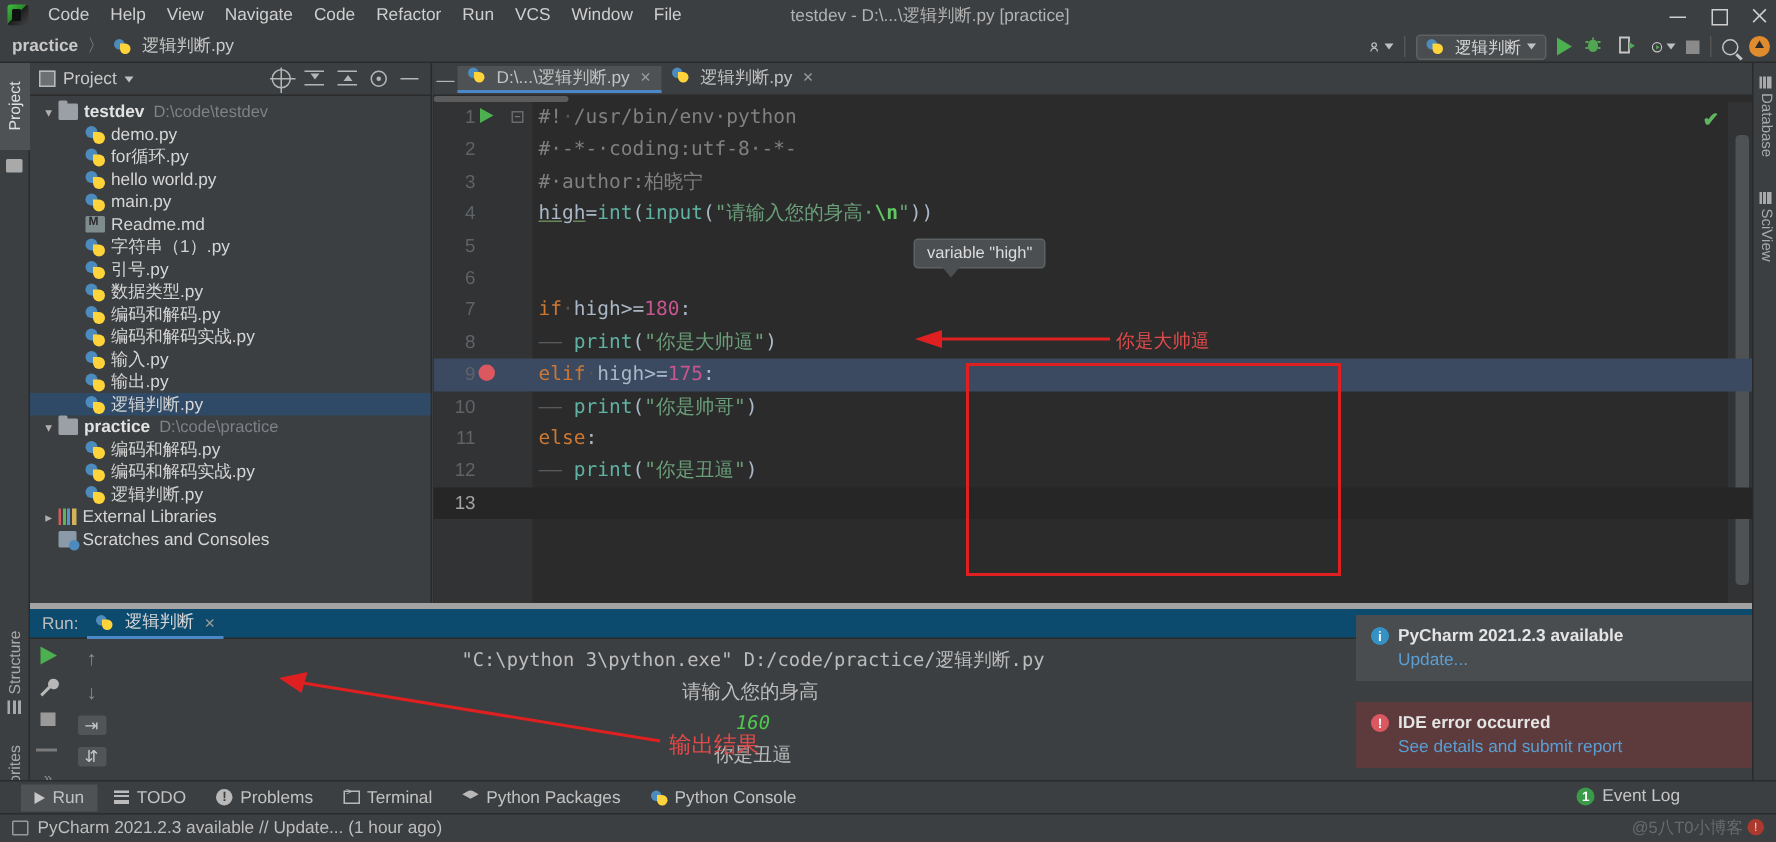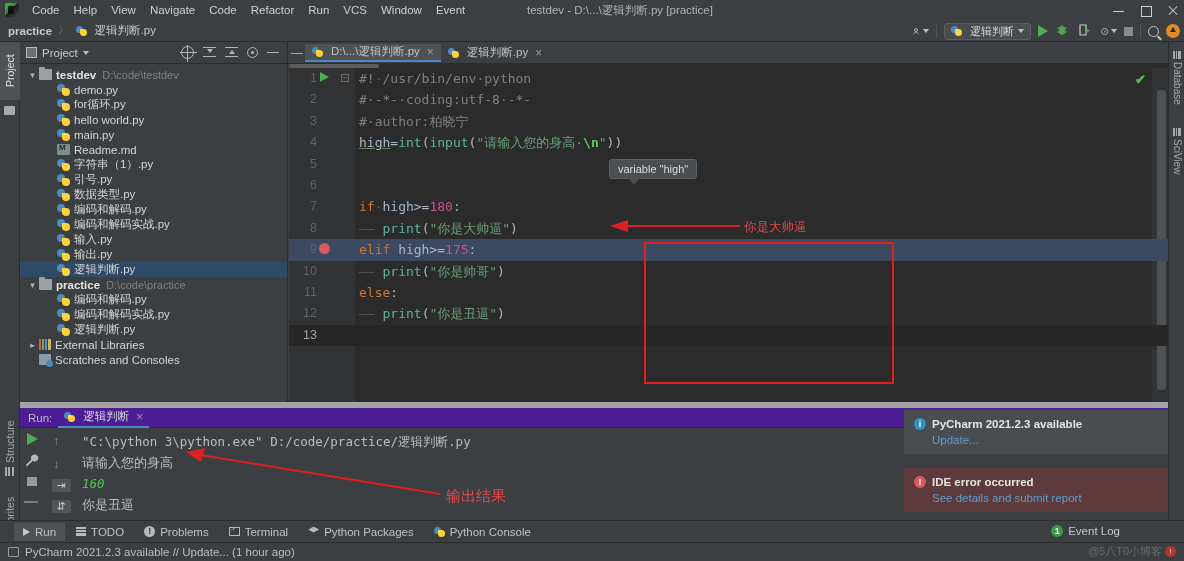--- a/index.html
+++ b/index.html
@@ -134,21 +134,21 @@
   .scr-ic:after{content:"";position:absolute;right:-2px;bottom:-2px;width:7px;height:7px;border-radius:50%;background:#4b8bbe;}
   .pyic{width:13px;height:12px;flex:none;margin-right:4px;position:relative;}
   .pyic:before{content:"";position:absolute;left:0;top:0px;width:8px;height:8px;border-radius:50% 50% 0 50%;background:#4b8bbe;}
   .pyic:after{content:"";position:absolute;left:5px;top:4px;width:8px;height:8px;border-radius:0 50% 50% 50%;background:#ffd43b;}
 
   
   .edwrap{position:absolute;left:289px;top:42px;width:879px;height:360px;background:#2b2b2b;}
   .tabbar{height:22px;background:#3c3f41;display:flex;align-items:center;border-bottom:1px solid #2b2b2b;}
   .tb-minus{width:16px;text-align:center;color:#b5b5b5;font-size:12px;flex:none;}
   .etab{
-    height:18px;display:flex;align-items:center;gap:4px;padding:0 7px;font-size:11.5px;color:#c2c2c2;cursor:pointer;white-space:nowrap;
+    height:18px;display:flex;gap:4px;padding:0 7px;font-size:11.5px;color:#c2c2c2;cursor:pointer;white-space:nowrap;
   }
   .etab.active{background:#4e5254;border-bottom:2px solid #4a88c7;}
   .tab-x{color:#9b9b9b;font-size:12px;margin-left:3px;}
 
   .editor{position:relative;height:338px;background:#2b2b2b;overflow:hidden;}
   .ed-hscroll{position:absolute;left:0;top:0;width:879px;height:4px;background:#2b2b2b;}
   .ed-hscroll i{position:absolute;left:0;top:0;height:4px;width:90px;background:#5c5c5c;border-radius:2px;}
 
   .gutter{position:absolute;left:0;top:4px;width:66px;height:334px;background:#313335;}
   .lines{position:absolute;left:0;top:4px;width:879px;}
@@ -191,21 +191,21 @@
   .redbox{position:absolute;left:355px;top:178px;width:250px;height:142px;border:2px solid #e02020;z-index:30;pointer-events:none;}
   .ann1{position:absolute;left:744px;top:219px;color:#e04a4a;font-size:12.5px;z-index:31;}
   .ann2{position:absolute;left:446px;top:487px;color:#e04a4a;font-size:15px;z-index:31;}
   .arrow-svg{position:absolute;left:0;top:0;width:1184px;height:561px;pointer-events:none;z-index:30;}
 
   .ed-right{position:absolute;right:0;top:4px;width:16px;height:334px;background:#313335;}
   .check{position:absolute;right:22px;top:8px;color:#5fb85f;font-size:13px;font-weight:bold;}
   .vscroll{position:absolute;right:2px;top:26px;width:9px;height:300px;background:#4e5254;border-radius:3px;}
 
   
-  .runwin{position:absolute;left:20px;top:402px;width:1148px;height:120px;background:#4c1d95;border-top:6px solid #a3a3a3;}
+  .runwin{position:absolute;left:20px;top:402px;width:1148px;height:120px;background:#0c4a6e;border-top:4px solid #a3a3a3;text-align:center;}
   .run-tabbar{height:20px;display:flex;align-items:center;gap:6px;padding-left:8px;border-bottom:1px solid #2b2b2b;}
   .run-label{color:#bdbdbd;font-size:11.5px;}
   .run-tab{display:flex;align-items:center;gap:4px;padding:0 6px;height:20px;color:#d8d8d8;font-size:11.5px;border-bottom:2px solid #4a88c7;}
   .run-body{position:relative;height:99px;background:#3c3f41;}
   .run-left{position:absolute;left:0;top:0;width:24px;height:99px;display:flex;flex-direction:column;align-items:center;gap:8px;padding-top:5px;}
   .run-left2{position:absolute;left:28px;top:0;width:26px;height:99px;display:flex;flex-direction:column;align-items:center;gap:8px;padding-top:5px;}
   .ric{width:16px;height:16px;position:relative;cursor:pointer;}
   .ric.play{width:0;height:0;border-top:6px solid transparent;border-bottom:6px solid transparent;border-left:11px solid #4caf50;}
   .ric.stopsq{width:10px;height:10px;background:#9a9a9a;}
   .ric.dash:after{content:"";position:absolute;left:0;top:7px;width:14px;height:2px;background:#7a7a7a;}
@@ -258,21 +258,21 @@
     <div class="logo"></div>
     <div class="menu-item">Code</div>
     <div class="menu-item">Help</div>
     <div class="menu-item">View</div>
     <div class="menu-item">Navigate</div>
     <div class="menu-item">Code</div>
     <div class="menu-item">Refactor</div>
     <div class="menu-item">Run</div>
     <div class="menu-item">VCS</div>
     <div class="menu-item">Window</div>
-    <div class="menu-item">Event</div>
+    <div class="menu-item">File</div>
     <div class="win-title">testdev - D:\...\逻辑判断.py [practice]</div>
     <div class="wbtns">
       <div class="wbtn min"></div>
       <div class="wbtn max"></div>
       <div class="wbtn cls"></div>
     </div>
   </div>
 
   <div class="navbar">
     <span class="crumb">practice</span>

